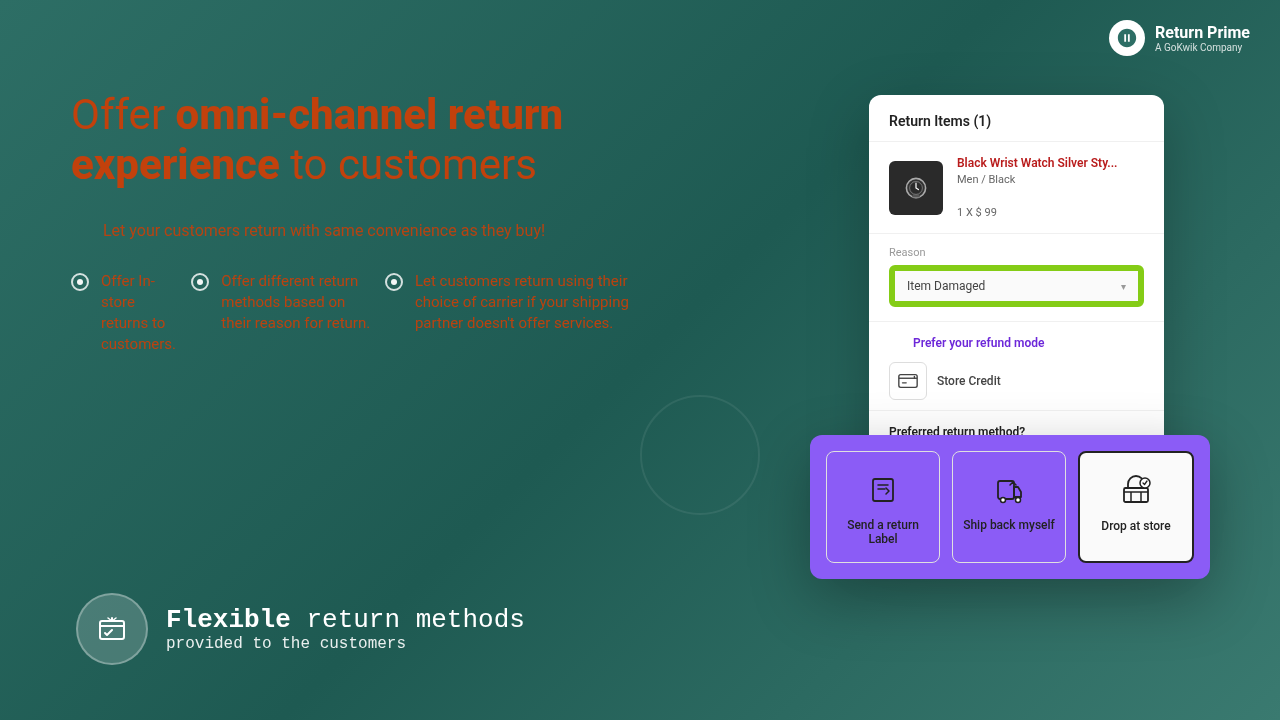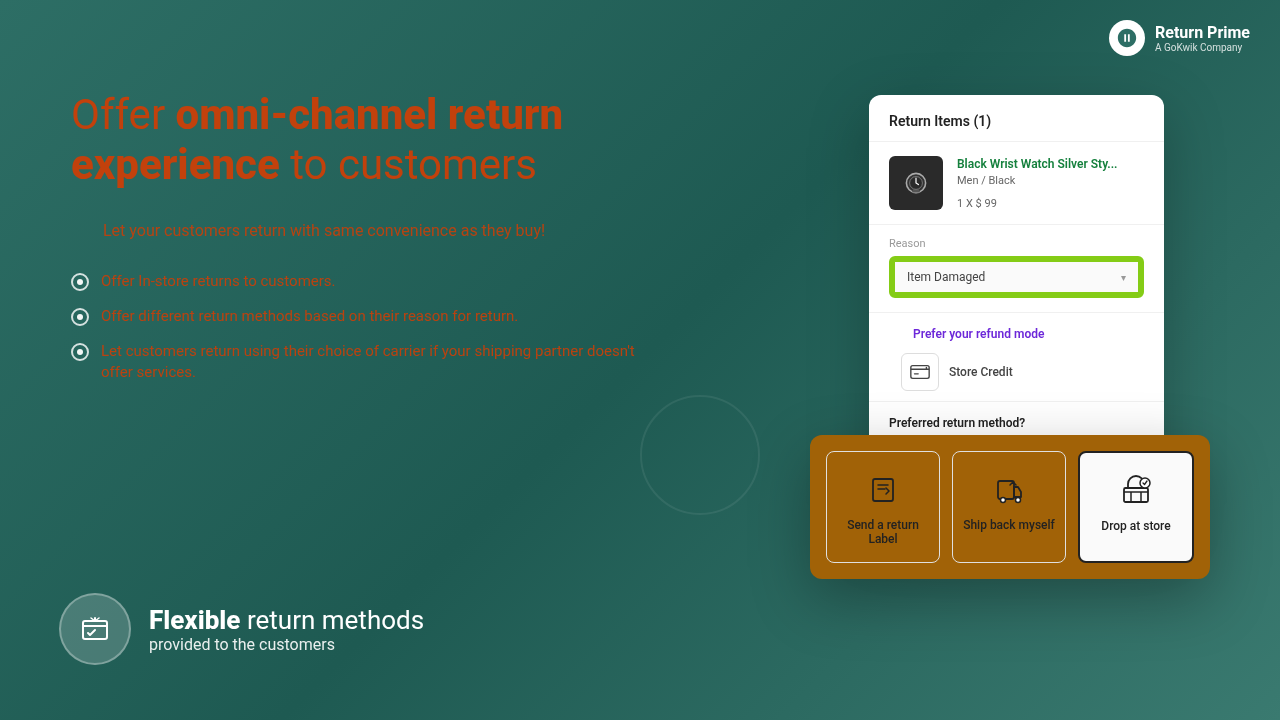--- a/index.html
+++ b/index.html
@@ -63,21 +63,21 @@
     .subtitle {
       font-size: 16px;
       line-height: 1.5;
       opacity: 0.92;
       margin-bottom: 28px;
       margin-left: 32px;
     }
     .bullet-list {
       list-style: none;
       display: flex;
-      flex-direction: column;
+      flex-direction: row;
       gap: 14px;
     }
     .bullet-item {
       display: flex;
       align-items: flex-start;
       gap: 12px;
       font-size: 15px;
       line-height: 1.4;
       opacity: 0.95;
     }
@@ -97,24 +97,25 @@
       width: 6px;
       height: 6px;
       background: white;
       border-radius: 50%;
     }
 
     
     .bottom-badge {
       position: absolute;
       bottom: 55px;
-      left: 59px;
+      left: 76px;
       display: flex;
       align-items: center;
       gap: 18px;
+      font-family: Liberation Mono, monospace;
     }
     .badge-icon-circle {
       width: 72px;
       height: 72px;
       background: rgba(255,255,255,0.18);
       border-radius: 50%;
       display: flex;
       align-items: center;
       justify-content: center;
       border: 2px solid rgba(255,255,255,0.3);
@@ -182,27 +183,27 @@
       justify-content: center;
       flex-shrink: 0;
     }
     .product-img svg {
       width: 32px;
       height: 32px;
     }
     .product-info .product-name {
       font-size: 12px;
       font-weight: 600;
-      color: #15803d;
+      color: #b91c1c;
       margin-bottom: 3px;
     }
     .product-info .product-variant {
       font-size: 11px;
       color: #666;
-      margin-bottom: 10px;
+      margin-bottom: 20px;
     }
     .product-info .product-price {
       font-size: 11px;
       color: #666;
     }
     .reason-section {
       padding: 12px 20px 14px;
       border-bottom: 1px solid #f0f0f0;
     }
     .reason-label {
@@ -235,21 +236,20 @@
       font-size: 12px;
       font-weight: 600;
       color: #6d28d9;
       margin-bottom: 12px;
       margin-left: 24px;
     }
     .store-credit-option {
       display: flex;
       align-items: center;
       gap: 10px;
-      margin-left: 12px;
     }
     .store-credit-icon {
       width: 38px;
       height: 38px;
       border: 1.5px solid #ddd;
       border-radius: 6px;
       display: flex;
       align-items: center;
       justify-content: center;
     }
@@ -300,21 +300,21 @@
       cursor: pointer;
       text-align: center;
     }
 
     
     .methods-card {
       position: absolute;
       right: 70px;
       top: 435px;
       width: 400px;
-      background: #a16207;
+      background: #8b5cf6;
       border-radius: 12px;
       box-shadow: 0 20px 60px rgba(0,0,0,0.3);
       padding: 16px;
       display: flex;
       gap: 12px;
       z-index: 20;
     }
     .method-option {
       flex: 1;
       border: 1.5px solid #e0e0e0;

